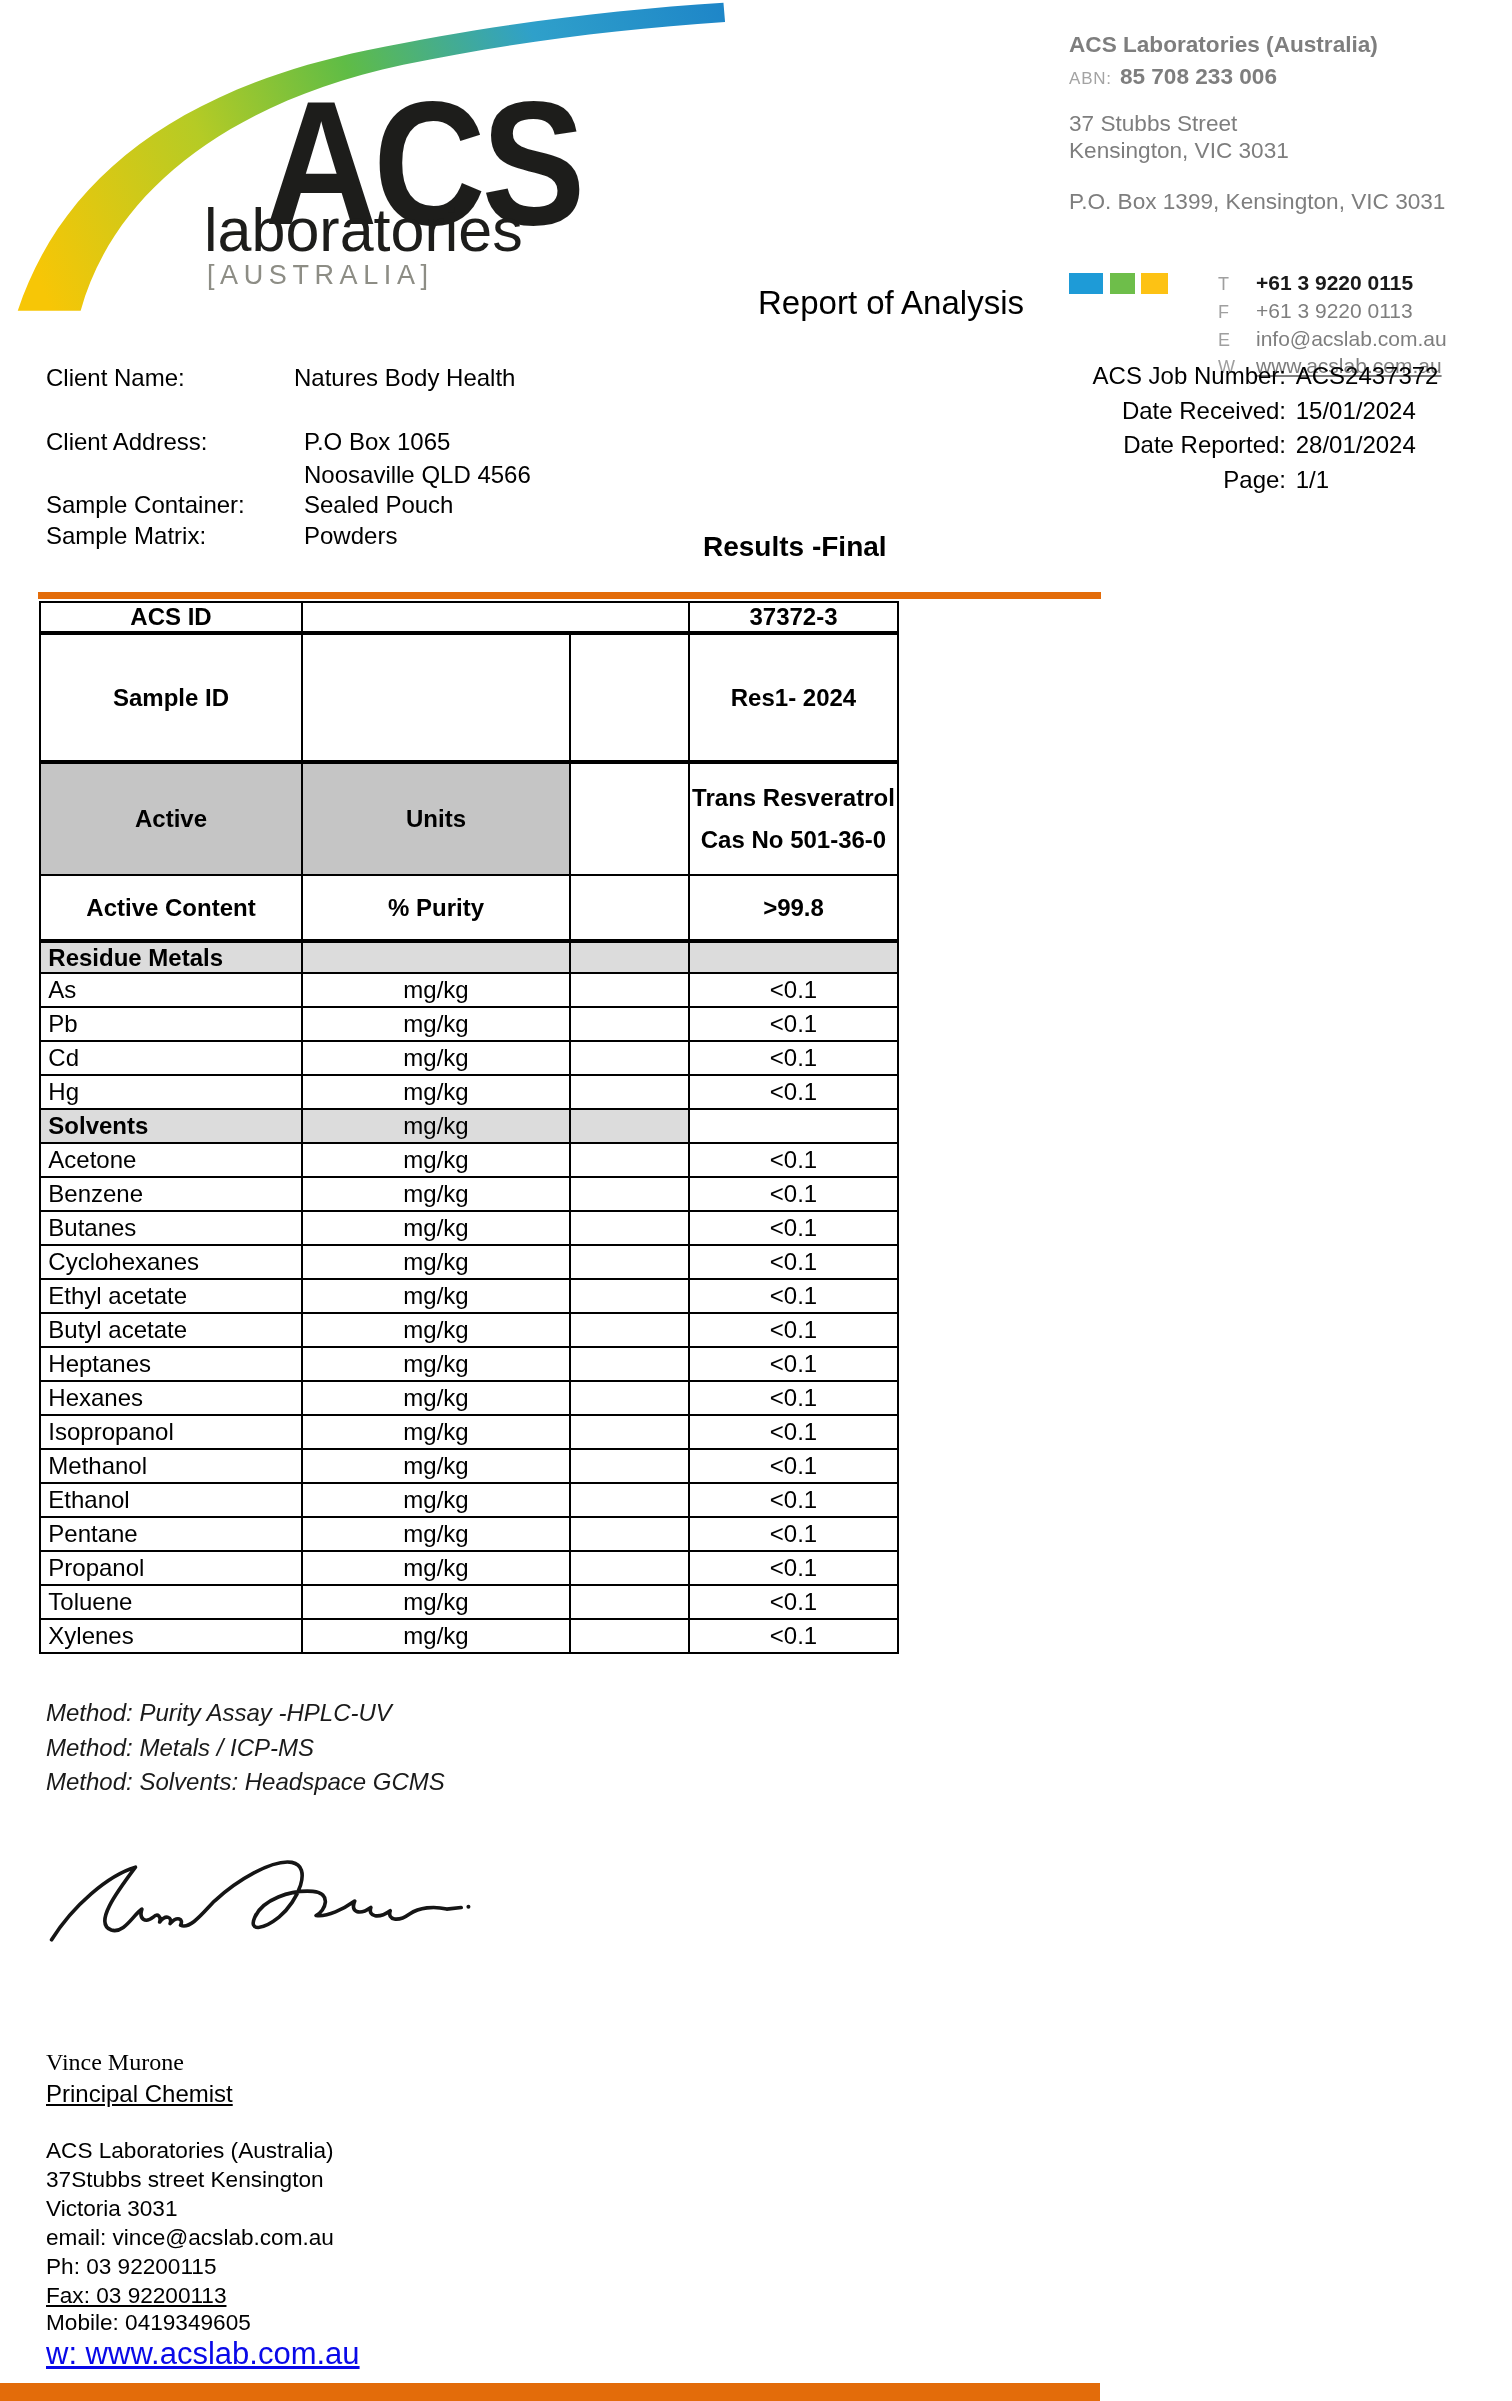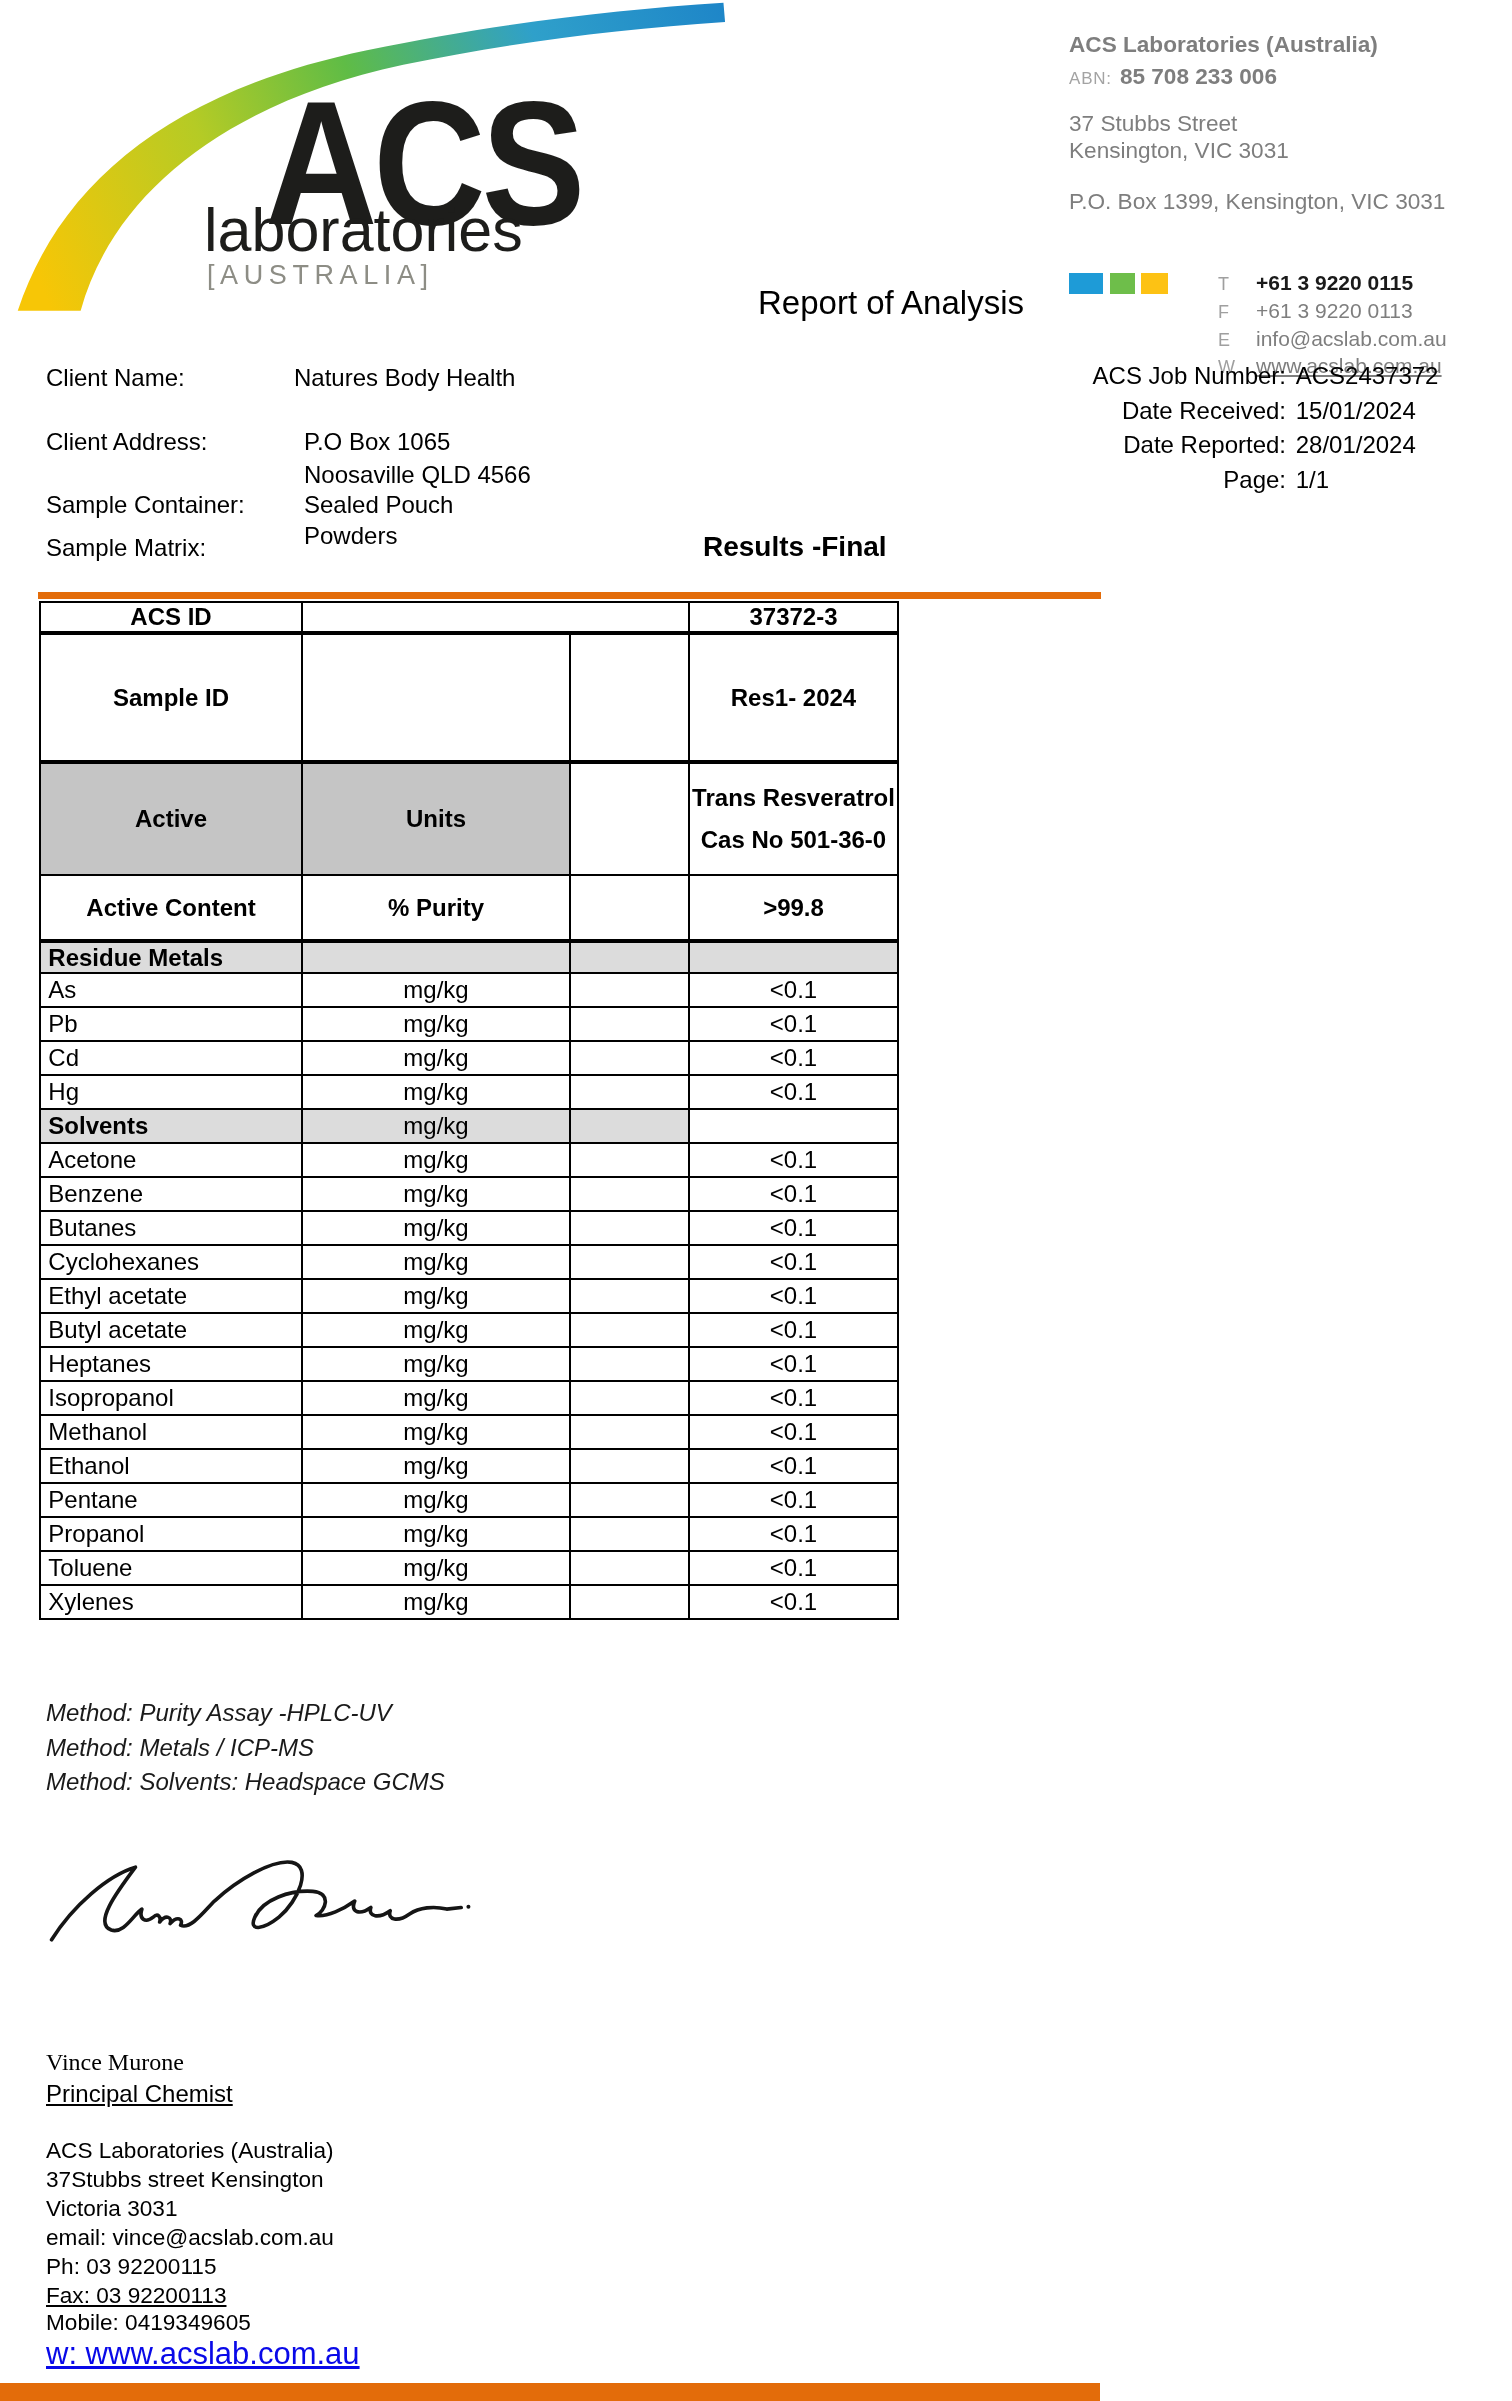--- a/index.html
+++ b/index.html
@@ -161,21 +161,21 @@
 
   <div class="abs report-title">Report of Analysis</div>
 
   <div class="abs meta-label" style="left:46px;top:364px;">Client Name:</div>
   <div class="abs meta-value" style="left:294px;top:364px;">Natures Body Health</div>
   <div class="abs meta-label" style="left:46px;top:428px;">Client Address:</div>
   <div class="abs meta-value" style="left:304px;top:428px;">P.O Box 1065</div>
   <div class="abs meta-value" style="left:304px;top:461px;">Noosaville QLD 4566</div>
   <div class="abs meta-label" style="left:46px;top:491px;">Sample Container:</div>
   <div class="abs meta-value" style="left:304px;top:491px;">Sealed Pouch</div>
-  <div class="abs meta-label" style="left:46px;top:534px;">Sample Matrix:</div>
+  <div class="abs meta-label" style="left:46px;top:522px;">Sample Matrix:</div>
   <div class="abs meta-value" style="left:304px;top:522px;">Powders</div>
 
   <div class="abs job-grid">
     <div class="jl">ACS Job Number:</div>
     <div class="jv">ACS2437372</div>
     <div class="jl">Date Received:</div>
     <div class="jv">15/01/2024</div>
     <div class="jl">Date Reported:</div>
     <div class="jv">28/01/2024</div>
     <div class="jl">Page:</div>
@@ -298,20 +298,26 @@
           <td></td>
           <td class="center">&lt;0.1</td>
         </tr>
         <tr class="data-row">
           <td class="left">Heptanes</td>
           <td class="center">mg/kg</td>
           <td></td>
           <td class="center">&lt;0.1</td>
         </tr>
         <tr class="data-row">
+          <td class="left">Hexanes</td>
+          <td class="center">mg/kg</td>
+          <td></td>
+          <td class="center">&lt;0.1</td>
+        </tr>
+        <tr class="data-row">
           <td class="left">Isopropanol</td>
           <td class="center">mg/kg</td>
           <td></td>
           <td class="center">&lt;0.1</td>
         </tr>
         <tr class="data-row">
           <td class="left">Methanol</td>
           <td class="center">mg/kg</td>
           <td></td>
           <td class="center">&lt;0.1</td>

